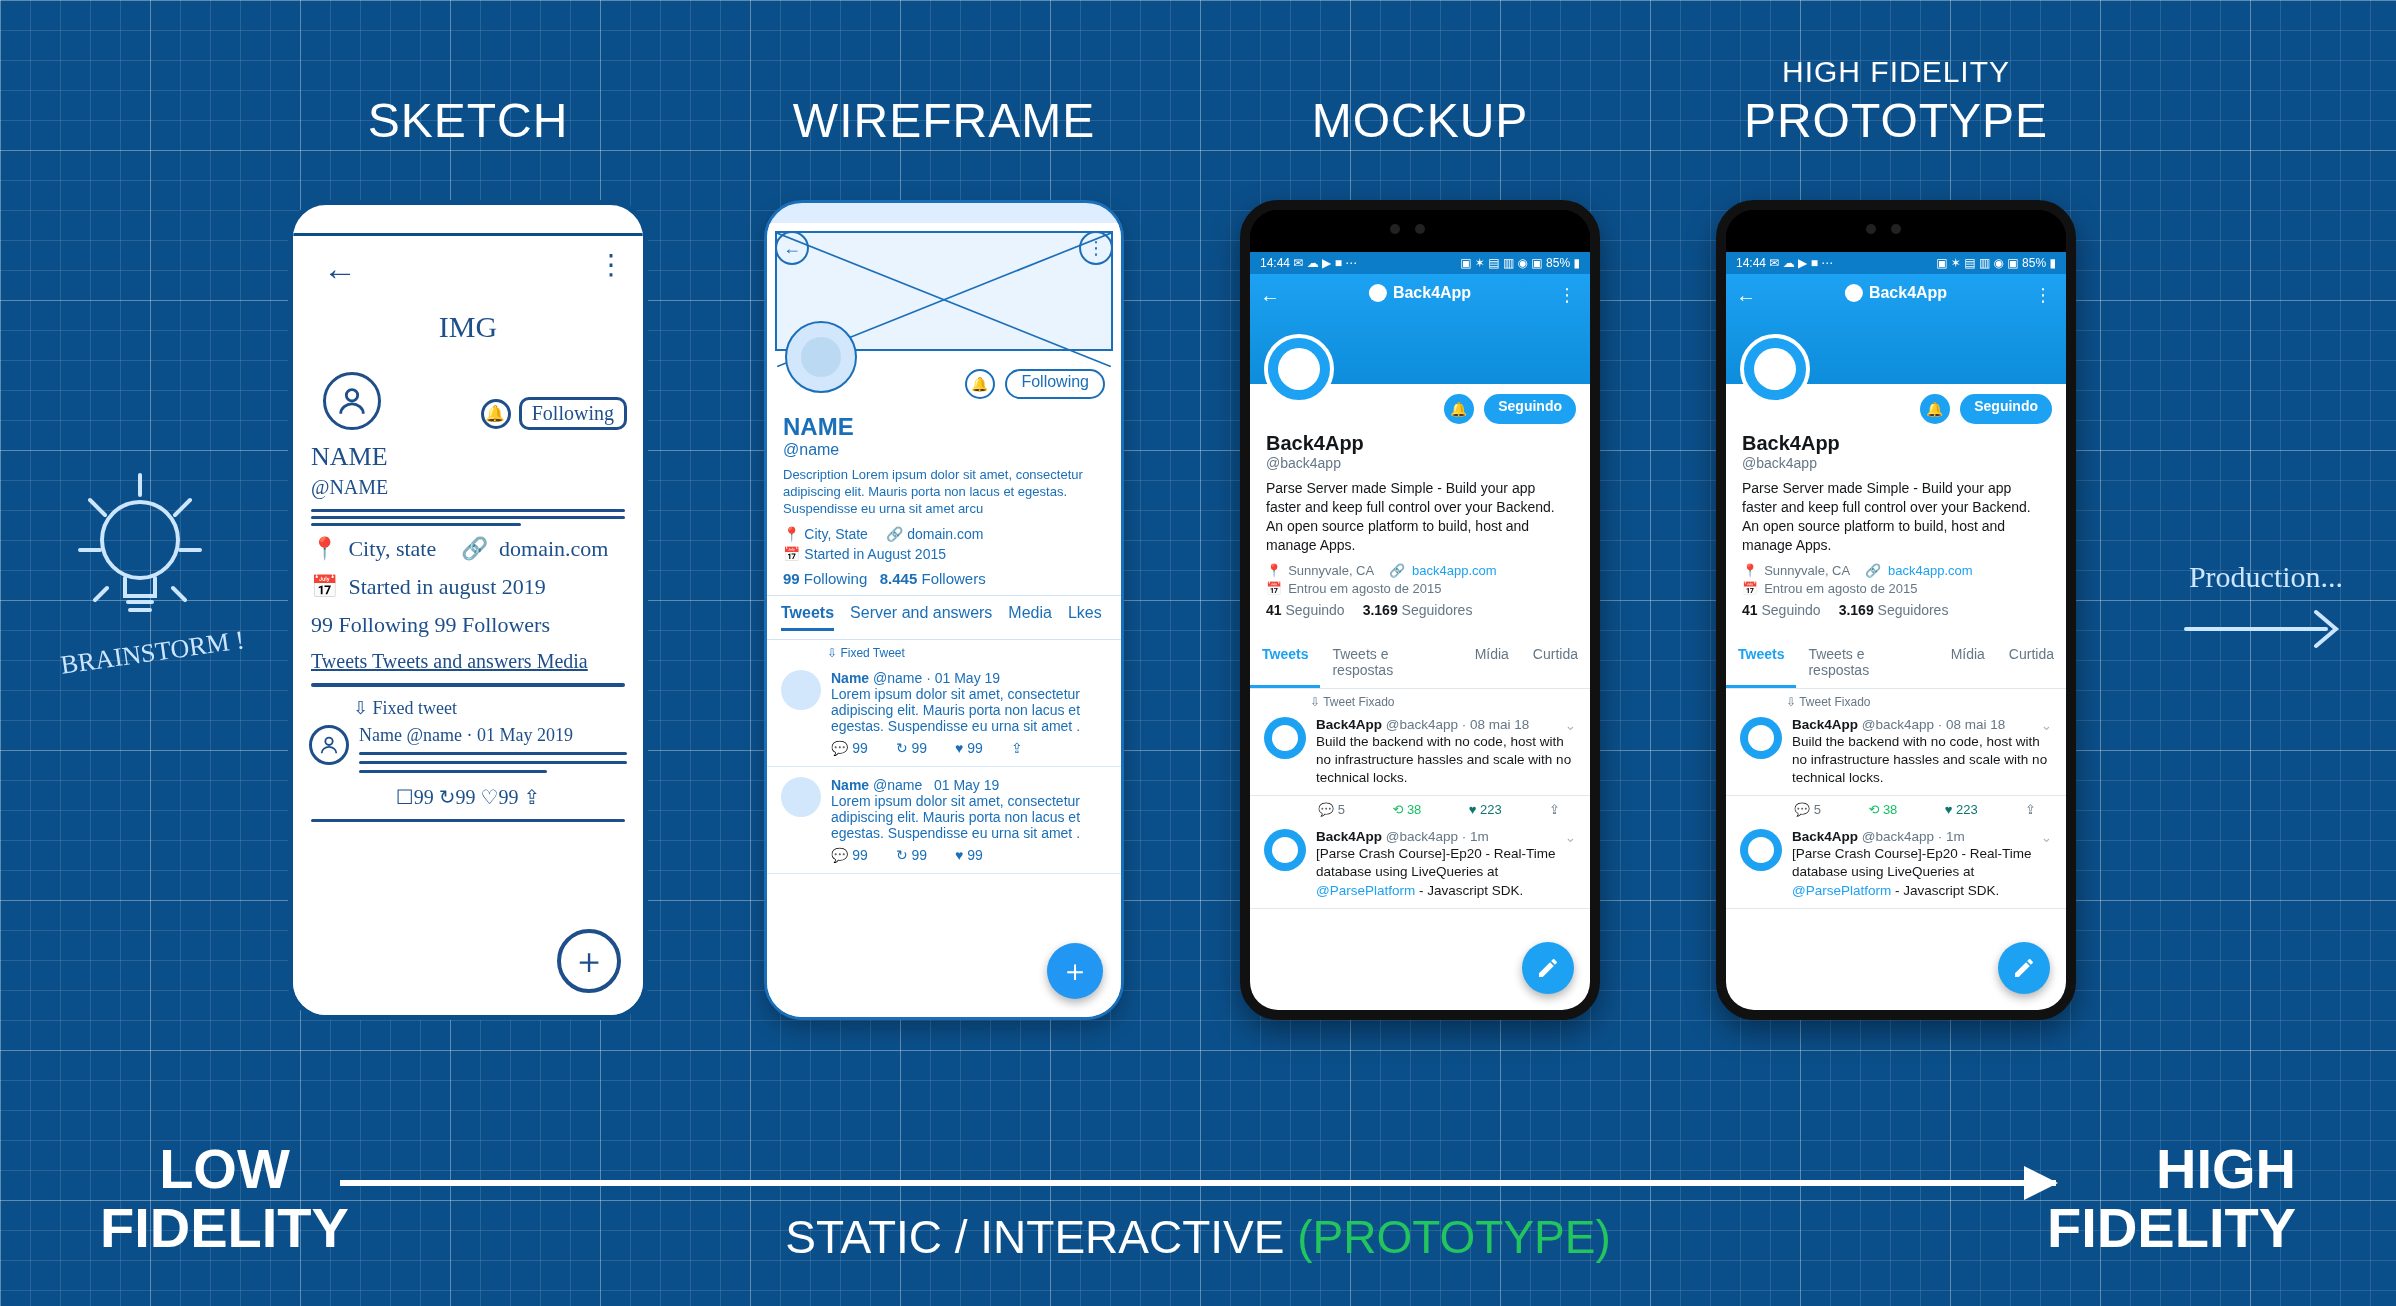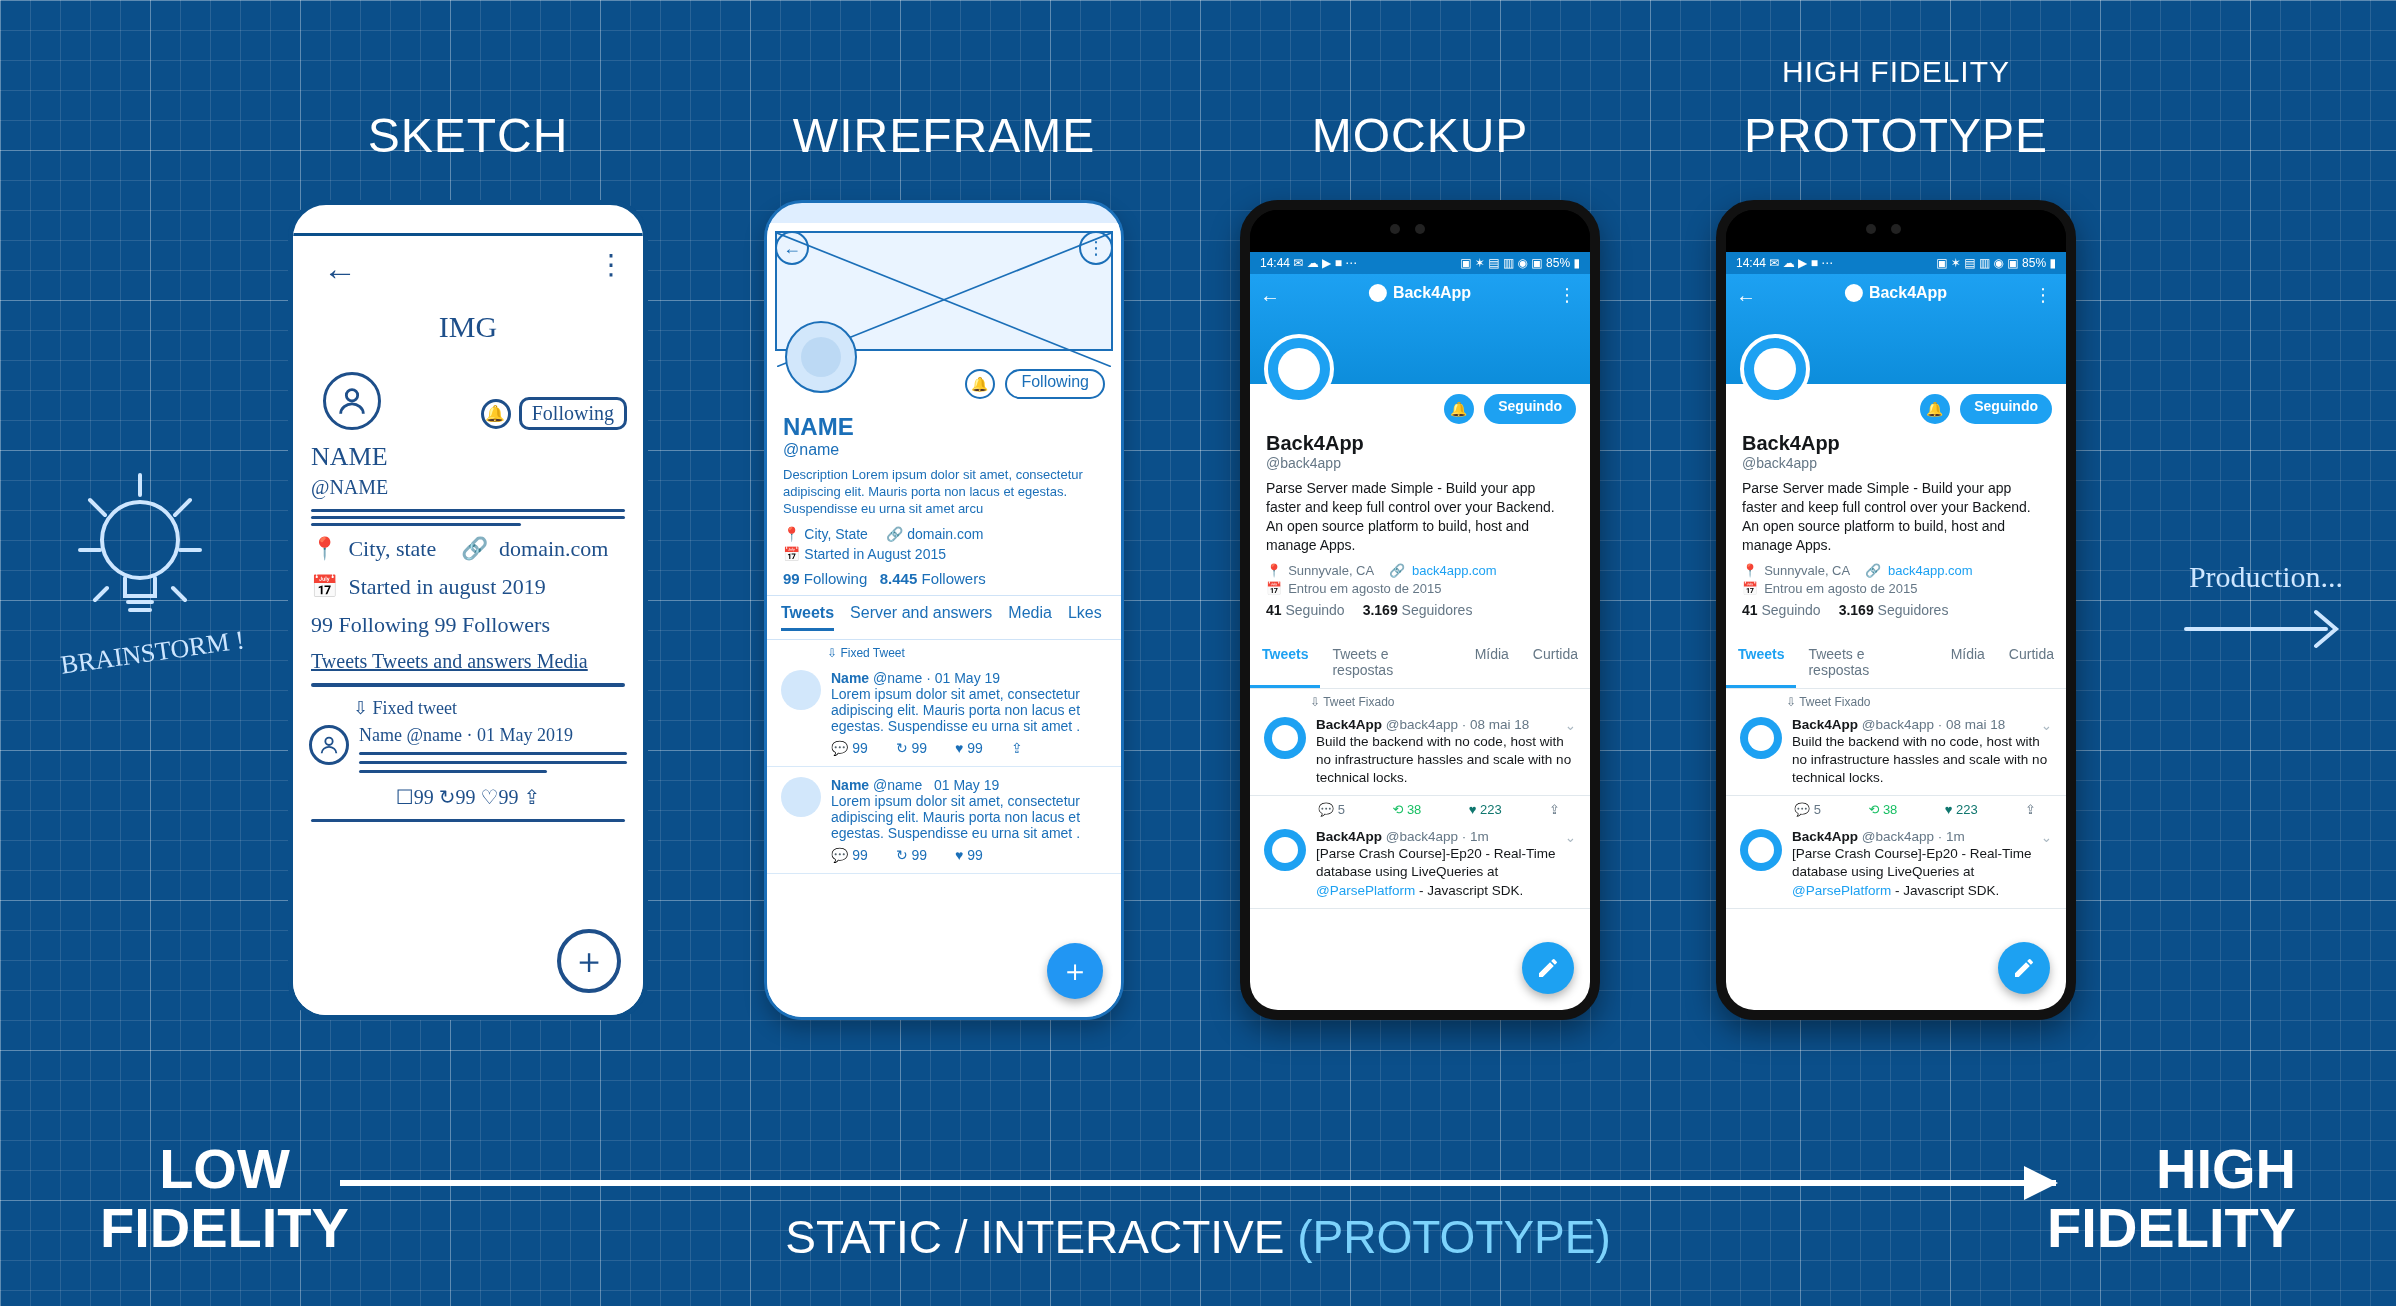--- a/index.html
+++ b/index.html
@@ -20,21 +20,21 @@
   .stage-title {
     position: absolute;
     color: #fff;
     font-size: 48px;
     font-weight: 300;
     text-align: center;
     width: 380px;
     letter-spacing: 1px;
   }
   .stage-title.small-above { font-size: 30px; top: 55px; }
-  .stage-title.main { top: 108px; }
+  .stage-title.main { top: 93px; }
   
   .phone {
     position: absolute;
     top: 200px;
     width: 360px;
     height: 820px;
     border-radius: 38px;
     background: #fff;
     overflow: hidden;
   }
@@ -430,14 +430,14 @@
 </div>
 
 <div class="caption" style="left:100px;top:1140px;font-size:56px;font-weight:700;line-height:1.05;text-align:center;">
   <div>LOW<br>FIDELITY</div>
 </div>
 <div class="caption" style="right:100px;top:1140px;font-size:56px;font-weight:700;text-align:right;line-height:1.05;">
   <div>HIGH<br>FIDELITY</div>
 </div>
 <div class="fidelity-arrow"></div>
 <div class="caption" style="left:50%;transform:translateX(-50%);top:1210px;font-size:46px;">
-  <span>STATIC / INTERACTIVE </span><span style="color:#7dd3fc;">(PROTOTYPE)</span>
+  <span>STATIC / INTERACTIVE </span><span style="color:#22c55e;">(PROTOTYPE)</span>
 </div>
 
 </body></html>

